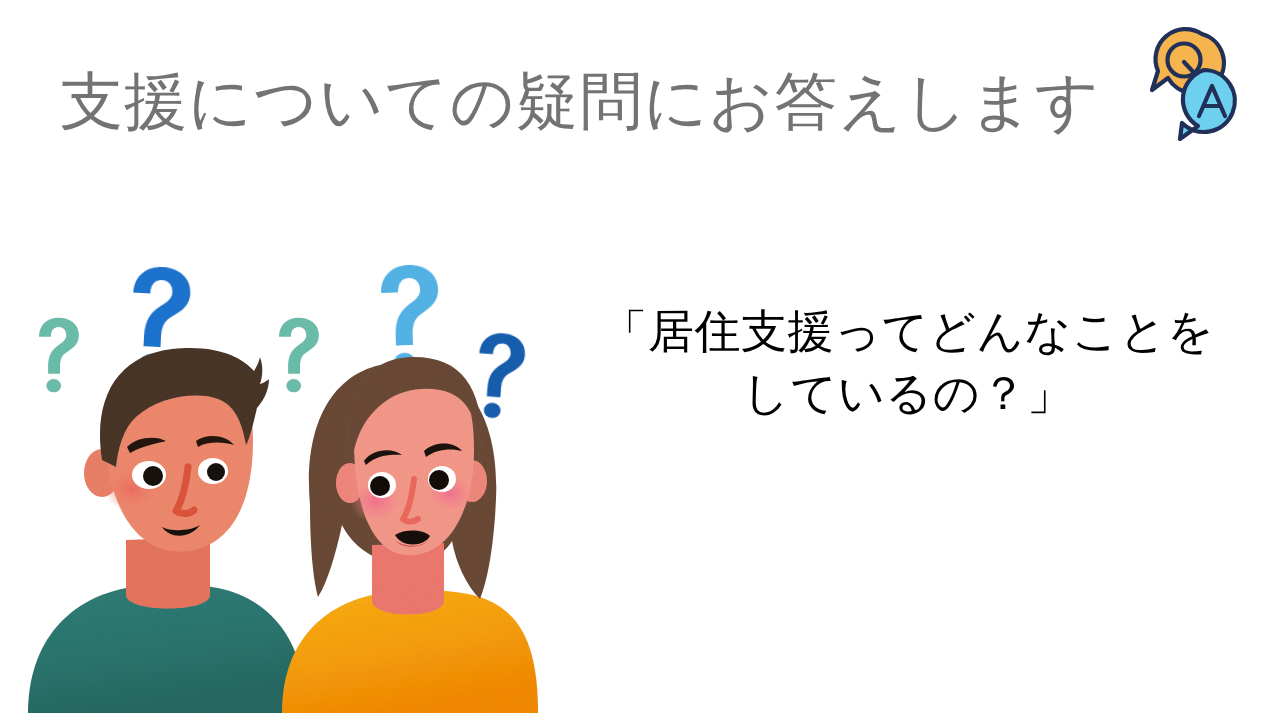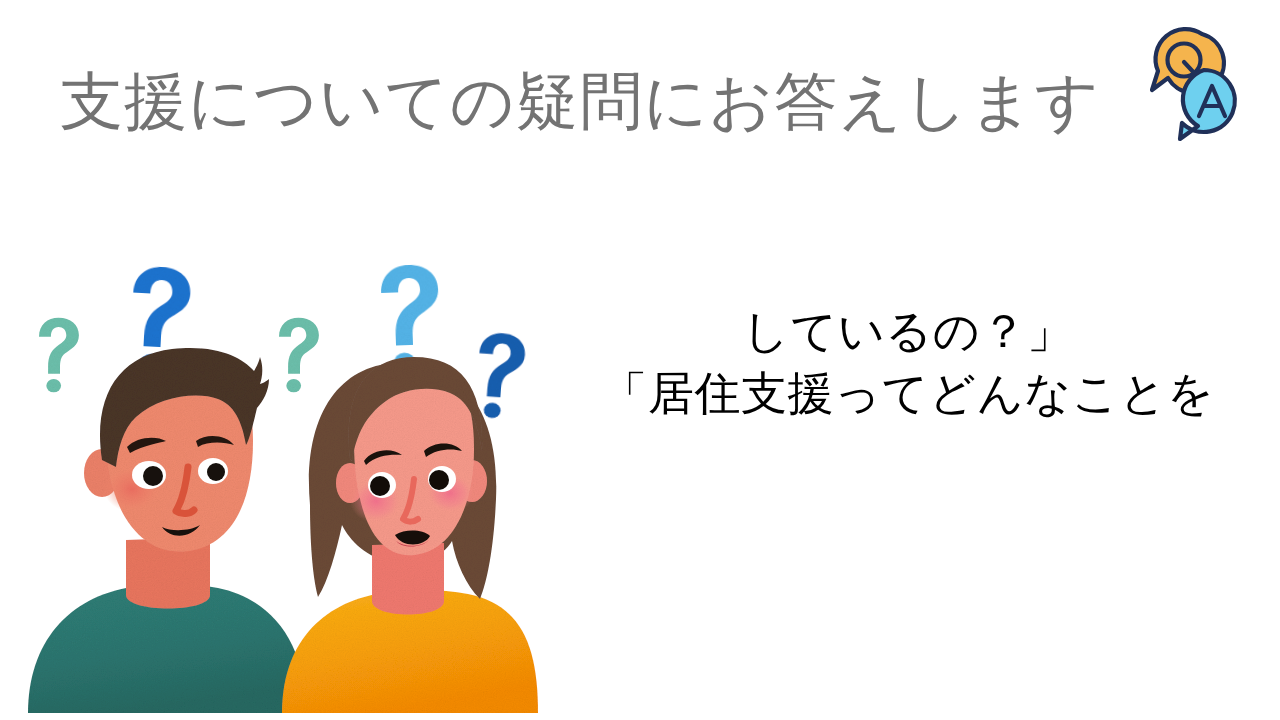--- a/index.html
+++ b/index.html
@@ -290,17 +290,17 @@
                C398 278 404 277 408 274" fill="none" stroke="#e8685c" stroke-width="6" stroke-linecap="round" stroke-linejoin="round"></path>
 
       <path d="M385 290 C395 284 412 284 420 291
                C414 302 392 303 385 290 Z" fill="#160e0a"></path>
       <path d="M386 296 C394 303 412 302 419 295
                C412 303 393 304 386 296 Z" fill="#c0394a"></path>
     </g>
   </svg>
 
   <div id="body-copy">
+    <span class="copy-line">「居住支援ってどんなことを</span>
     <span class="copy-line">しているの？」</span>
-    <span class="copy-line">「居住支援ってどんなことを</span>
   </div>
 
 </div>
 
 </body></html>

